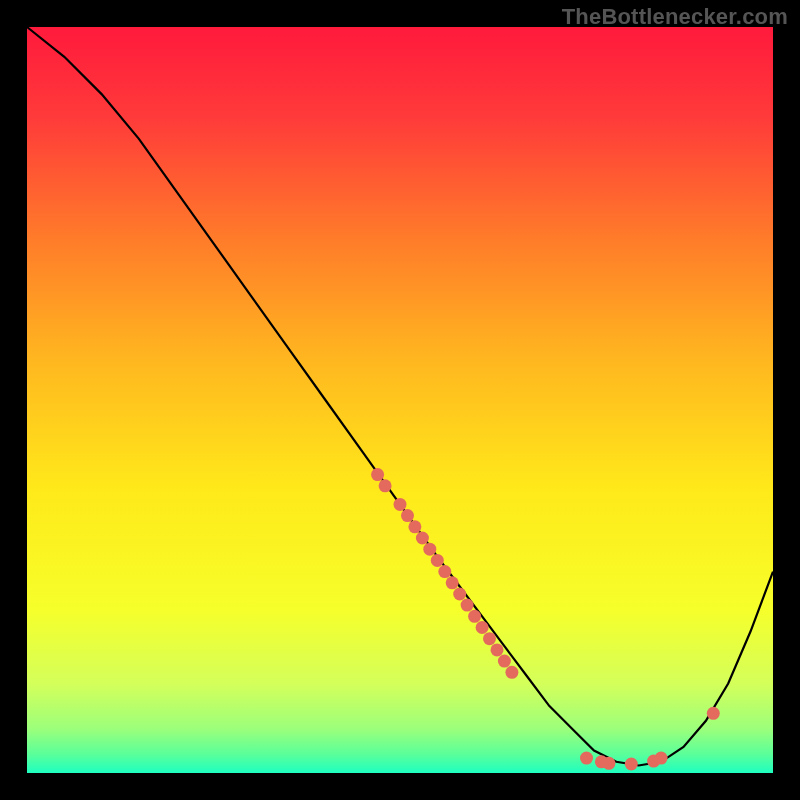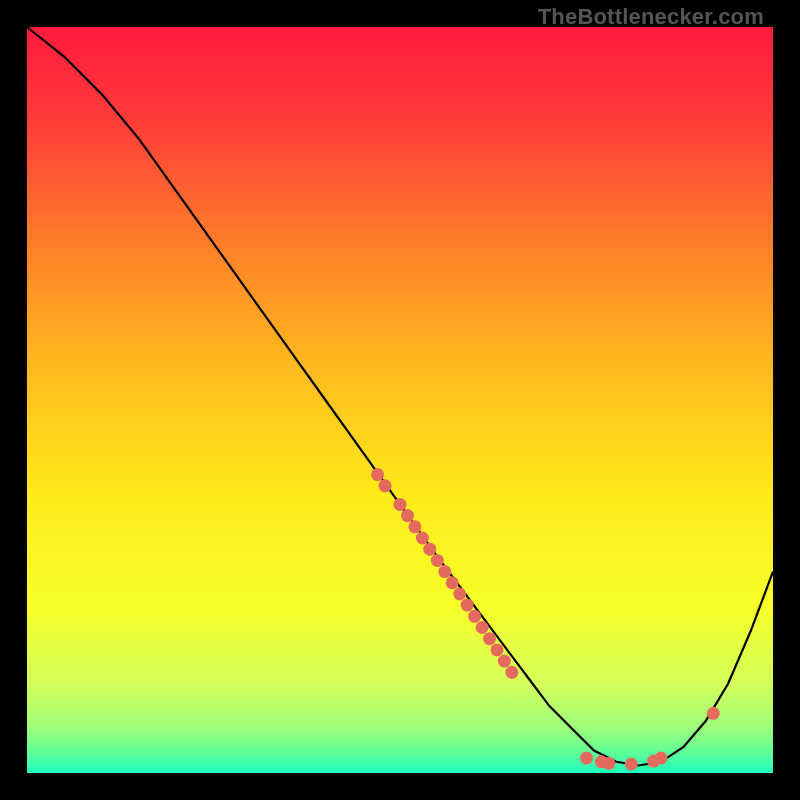--- a/index.html
+++ b/index.html
@@ -13,21 +13,21 @@
   }
   .frame {
     width: 800px;
     height: 800px;
     background: #000;
     position: relative;
   }
   .watermark {
     position: absolute;
     top: 4px;
-    right: 36px;
+    right: 12px;
     color: #555;
     font-size: 22px;
     font-weight: 600;
     letter-spacing: 0.2px;
     z-index: 10;
   }
   svg {
     display: block;
   }
 </style>

